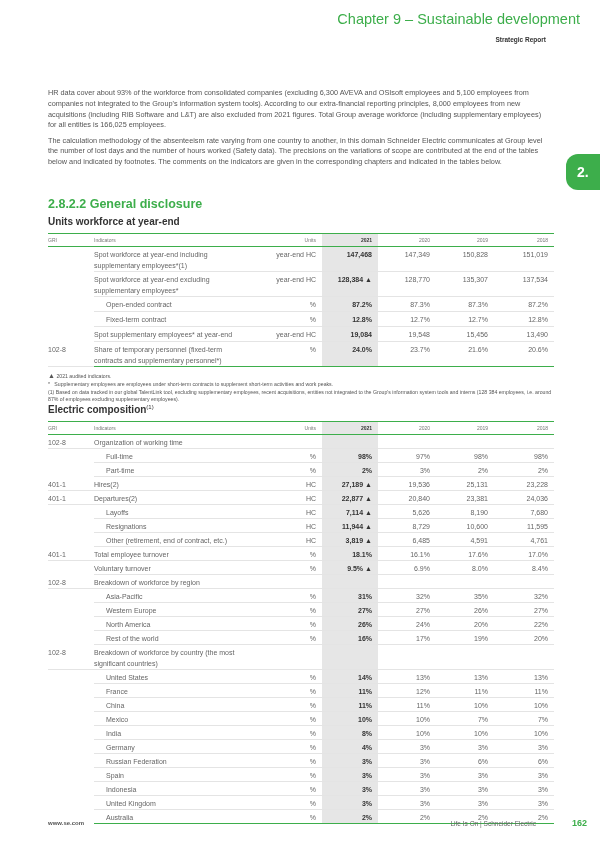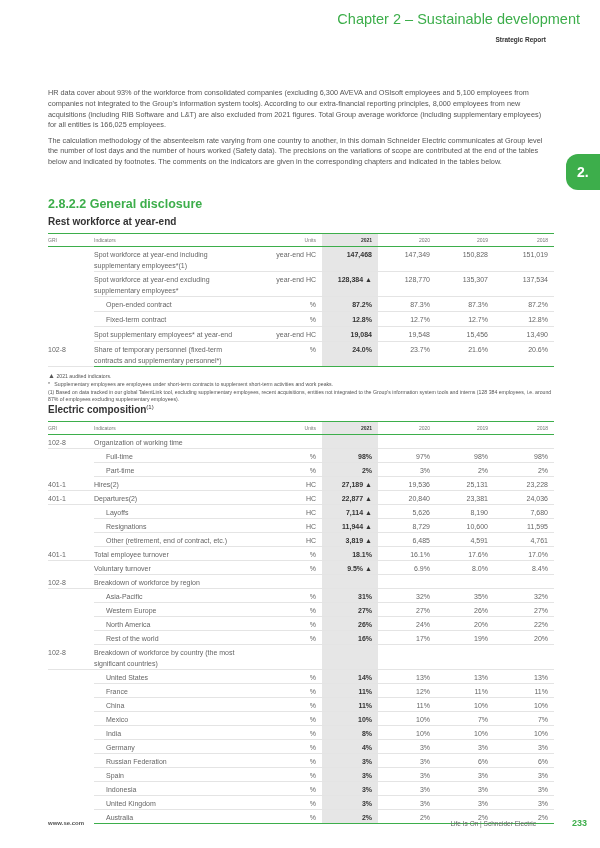--- a/index.html
+++ b/index.html
@@ -33,34 +33,34 @@
   .tri { font-size:7px; }
   .footnotes { position:absolute; left:48px; top:372px; width:510px; font-size:5.2px; line-height:7.8px; color:#555; }
   .footnotes div { margin:0; }
   .footer-left { position:absolute; left:48px; top:820px; font-size:6px; font-weight:bold; color:#555; }
   .footer-right { position:absolute; right:64px; top:820px; font-size:6.5px; color:#666; }
   .page-num { position:absolute; left:572px; top:818px; font-size:9px; font-weight:bold; color:#3dae4b; }
 </style>
 </head>
 <body>
 
-<div class="chapter-title">Chapter 2 – Sustainable development</div>
+<div class="chapter-title">Chapter 9 – Sustainable development</div>
 <div class="report-label">Strategic Report</div>
 <div class="chapter-tab">
     <span>2.</span>
   </div>
 
 <div class="intro">
   <p>HR data cover about 93% of the workforce from consolidated companies (excluding 6,300 AVEVA and OSIsoft employees and 5,100 employees from companies not integrated to the Group's information system tools). According to our extra-financial reporting principles, 8,000 employees from new acquisitions (including RIB Software and L&amp;T) are also excluded from 2021 figures. Total Group average workforce (including supplementary employees) for all entities is 166,025 employees.</p>
   <p>The calculation methodology of the absenteeism rate varying from one country to another, in this domain Schneider Electric communicates at Group level the number of lost days and the number of hours worked (Safety data). The precisions on the variations of scope are contributed at the end of the tables below and indicated by footnotes. The comments on the indicators are given in the corresponding chapters and indicated in the tables below.</p>
 </div>
 
 <div class="section-heading">2.8.2.2 General disclosure</div>
 
-<div class="table-title" style="top:216px;">Rest workforce at year-end</div>
+<div class="table-title" style="top:216px;">Units workforce at year-end</div>
 
 <table class="data" id="spot-table" style="top:233px;">
   <colgroup>
     <col style="width:46px">
       <col style="width:156px">
       <col style="width:72px">
       <col style="width:56px">
       <col style="width:58px">
       <col style="width:58px">
       <col style="width:60px">
@@ -405,13 +405,13 @@
         <td class="num hl" style="height: 11px; padding-top: 2px;"><span>2%</span></td>
         <td class="num" style="height: 11px; padding-top: 2px;"><span>2%</span></td>
         <td class="num" style="height: 11px; padding-top: 2px;"><span>2%</span></td>
         <td class="num" style="height: 11px; padding-top: 2px;"><span>2%</span></td>
       </tr>
     </tbody>
 </table>
 
 <div class="footer-left">www.se.com</div>
 <div class="footer-right">Life Is On | Schneider Electric</div>
-<div class="page-num">233</div>
+<div class="page-num">162</div>
 
 </body></html>

